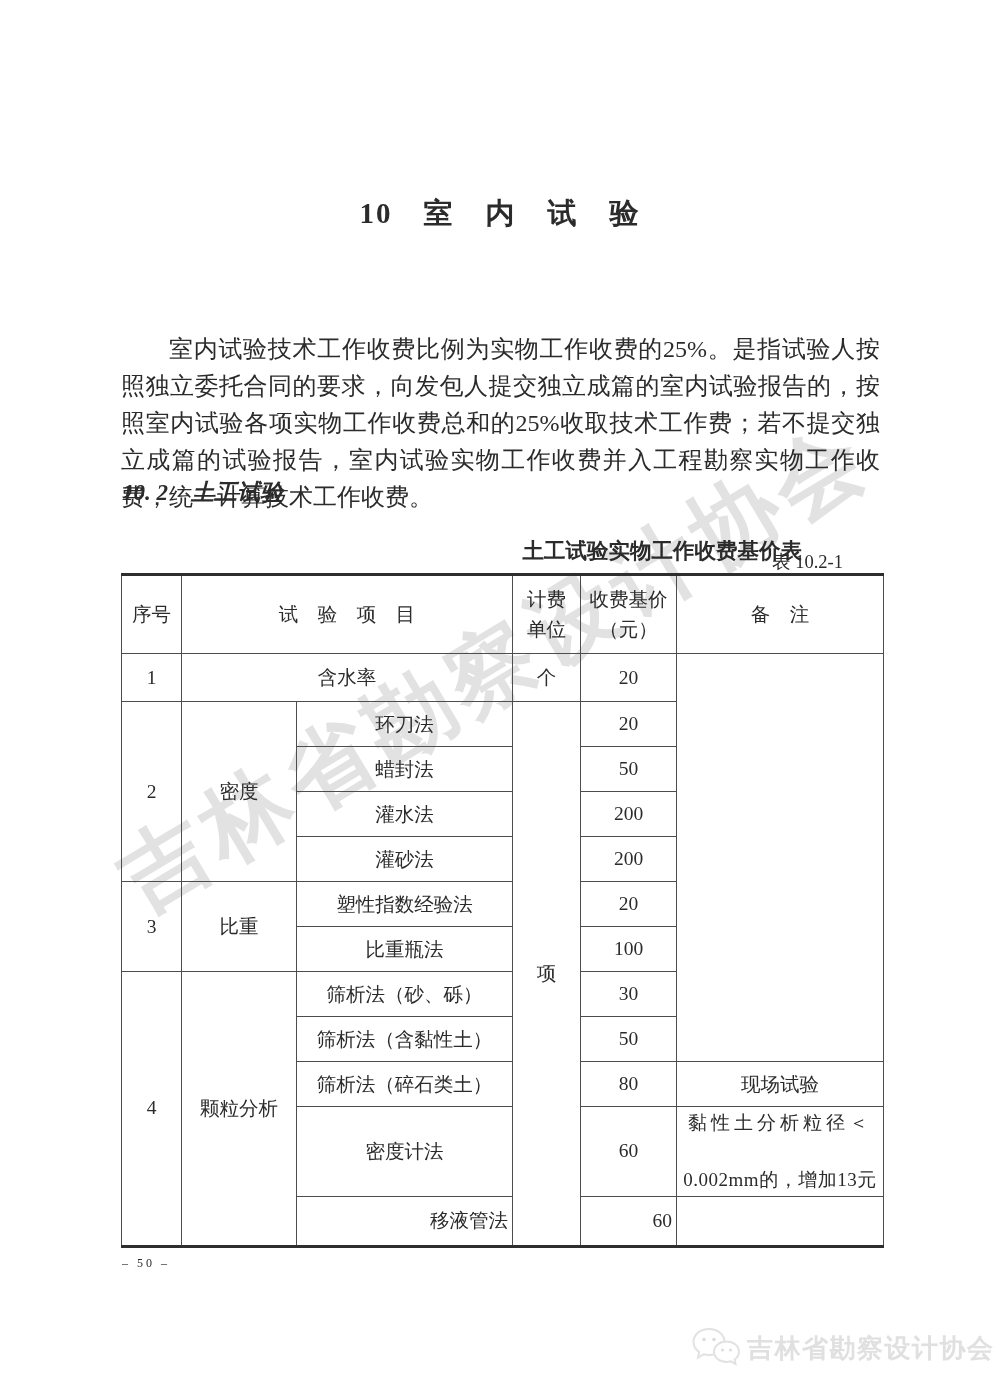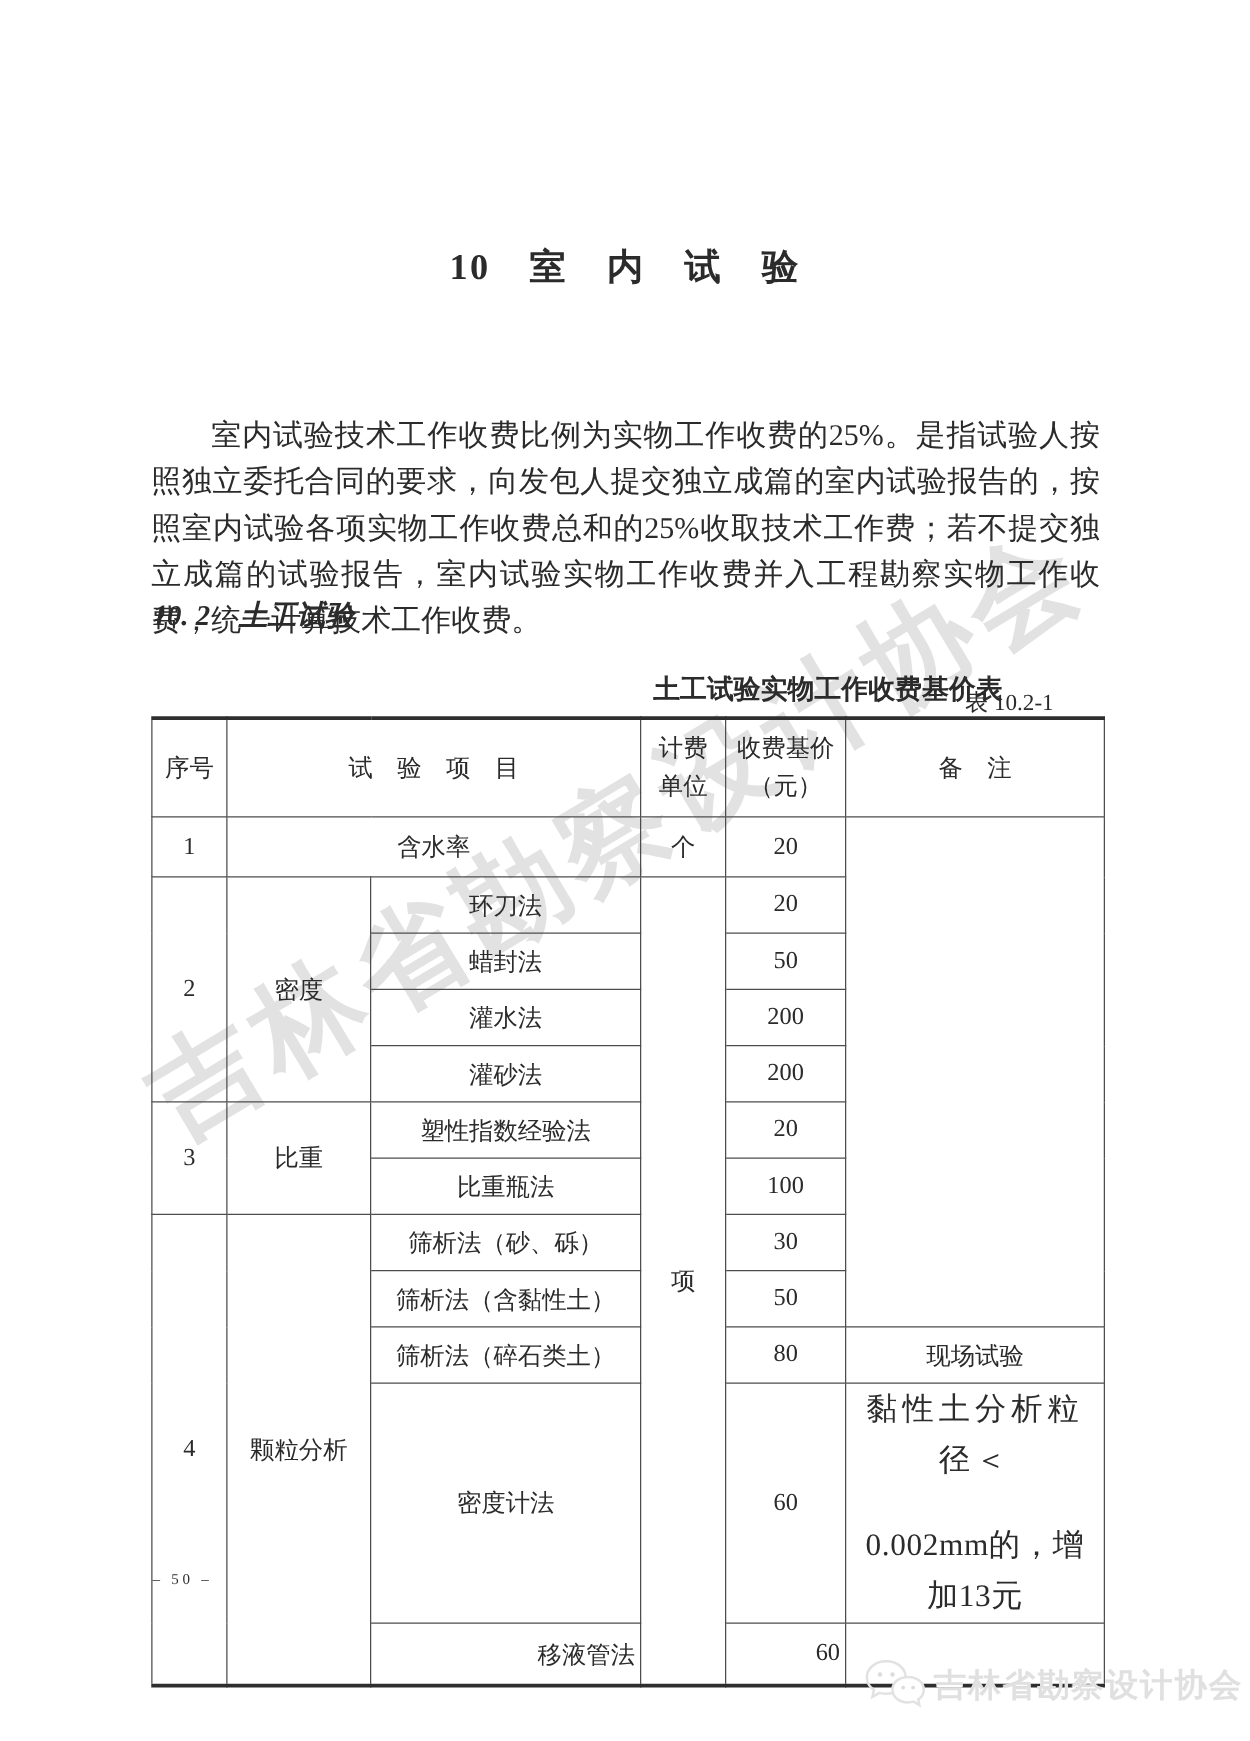--- a/index.html
+++ b/index.html
@@ -43,21 +43,21 @@
     font-size:19.5px;text-align:center;background:transparent;
     border:1px solid #4d4d4d;border-top:3px solid #2e2e2e;border-bottom:3px solid #2e2e2e;padding-left:44px;
   }
   table.fee-table th,table.fee-table td{
     border:1px solid #4d4d4d;padding:0 4px;vertical-align:middle;background:transparent;
     font-weight:normal;overflow:hidden;
   }
   tr.h79{height:79px;} tr.h48{height:48px;} tr.h45{height:45px;}
   tr.h88{height:88px;} tr.h50{height:50px;text-align:right;}
   .two-line{line-height:1.5;}
-  .remark-clay{font-size:25px;line-height:1.65;}
+  .remark-clay{font-size:19px;line-height:1.65;}
   .remark-clay .l1{letter-spacing:4px;display:block;}
   .remark-clay .l2{display:block;letter-spacing:0.5px;margin-top:26px;}
   
   .page-number{
     position:absolute;z-index:1;left:122px;top:1256px;font-size:12px;letter-spacing:3px;
   }
   .footer-brand{
     position:absolute;z-index:1;left:692px;top:1326px;height:44px;
     display:flex;align-items:center;gap:7px;
     color:#e0e0e0;font-size:26px;font-weight:bold;letter-spacing:1.5px;

